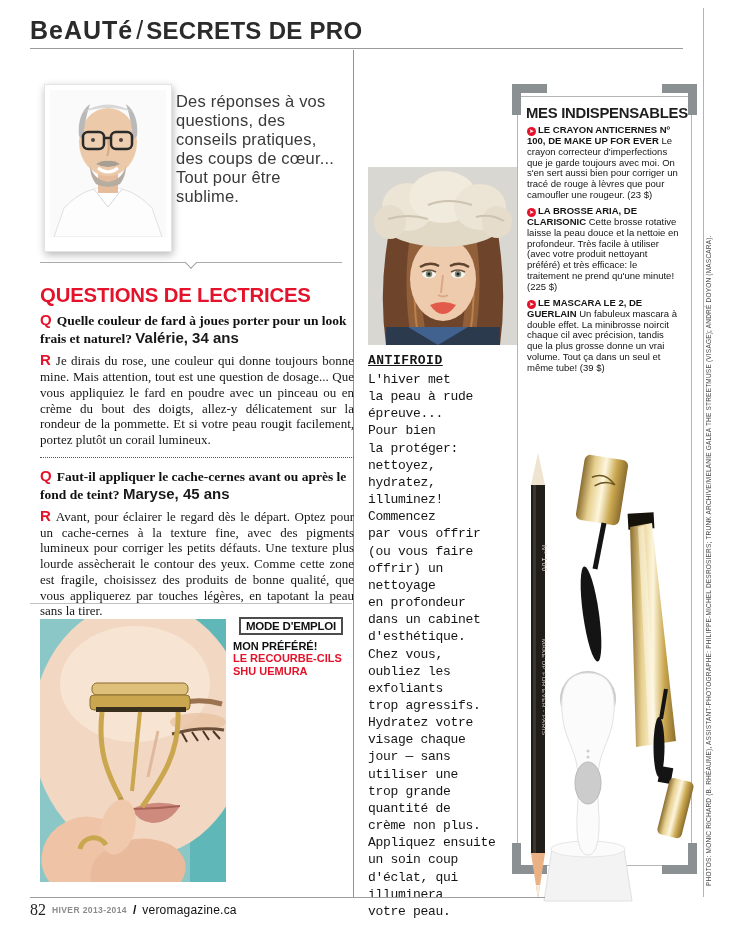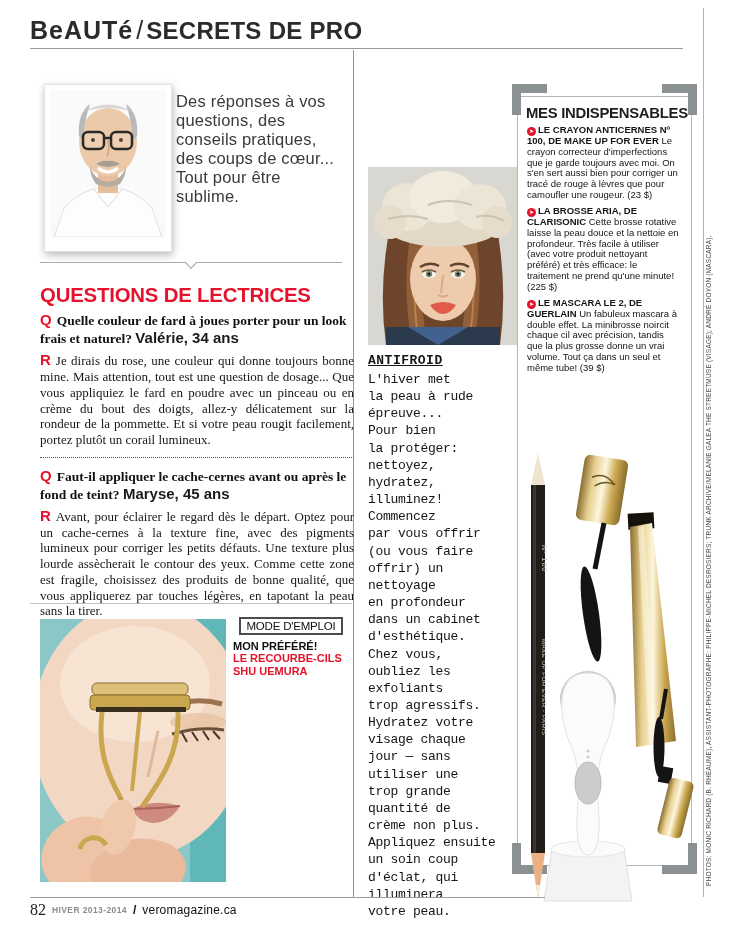--- a/index.html
+++ b/index.html
@@ -38,21 +38,21 @@
   .question{font-size:13.5px;font-weight:bold;line-height:1.22;color:#111;}
   .asker{font-family:"Liberation Sans",sans-serif;font-weight:bold;font-size:15px;color:#1a1a1a;}
   .answer{font-size:13px;line-height:1.21;text-align:justify;color:#161616;margin:3px 0 9px 0;}
   .dotted{border-top:1px dotted #555;margin:4px 0 9px 0;height:0;}
 
   
   .low-rule{left:30px;top:603px;width:322px;height:1px;background:#c2c2c2;}
   .curler{left:40px;top:619px;width:186px;height:263px;}
   .mode{left:233px;top:617px;width:116px;}
   .mode-title{display:block;width:fit-content;margin:0 auto;border:2px solid #4c4c4c;padding:1px 5px;
-              font-size:11.5px;font-weight:normal;letter-spacing:-.2px;color:#111;white-space:nowrap;}
+              font-size:11.5px;font-weight:bold;letter-spacing:-.2px;color:#111;white-space:nowrap;}
   .mode-body{font-size:10.8px;line-height:1.24;color:#0f0f0f;margin-top:6px;}
   .fav-label{font-size:11px;font-weight:bold;color:#0f0f0f;margin-top:5px;}
   .fav-name{font-size:11px;font-weight:bold;color:#e4132b;line-height:1.15;}
   .fav-desc{font-size:10.3px;line-height:1.22;color:#222;margin-top:2px;}
 
   
   .woman{left:368px;top:167px;width:150px;height:178px;}
   .antifroid{left:368px;top:353px;width:152px;font-family:"Liberation Mono",monospace;color:#151515;}
   .af-title{font-size:13px;font-weight:bold;text-decoration:underline;letter-spacing:.5px;}
   .af-body{font-size:13px;line-height:1.32;white-space:pre-line;margin-top:3px;letter-spacing:-.3px;}

